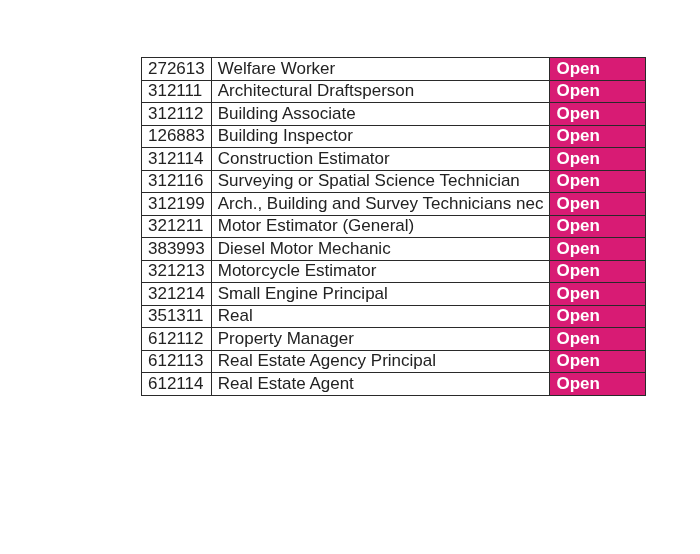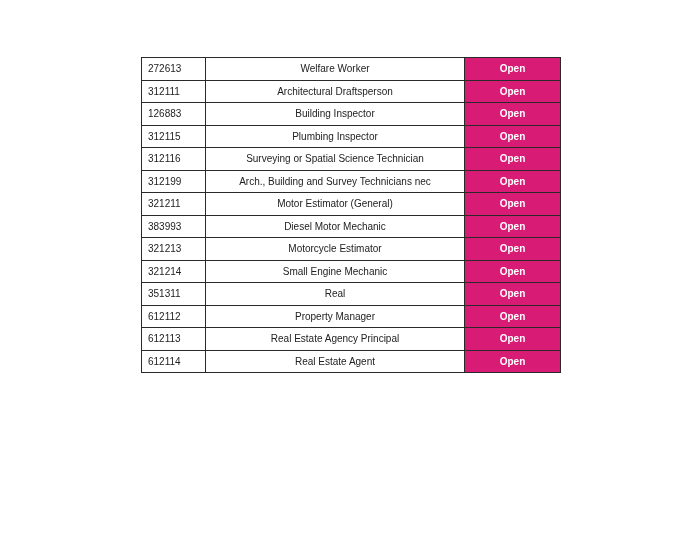--- a/index.html
+++ b/index.html
@@ -1,57 +1,62 @@
 <!DOCTYPE html>
 <html><head>
 <meta charset="utf-8">
 <style>
   html, body { margin: 0; padding: 0; background: #ffffff; }
   body { width: 700px; height: 554px; position: relative; overflow: hidden; }
   .occ-table {
     position: absolute; left: 141px; top: 57px;
     border-collapse: collapse;
     font-family: "Liberation Sans", sans-serif;
-    font-size: 10px; color: #222;
+    font-size: 17px; color: #222;
   }
   .occ-table td {
     border: 1px solid #2a2a2a;
     height: 22.5px; padding: 0 6px; box-sizing: border-box;
     white-space: nowrap;
   }
   .occ-table td.code { width: 64px; }
-  .occ-table td.title { width: 259px; text-align: center; }
+  .occ-table td.title { width: 259px; }
   .occ-table td.status {
-    width: 96px; text-align: center;
+    width: 96px; 
     background: #d81b74; color: #ffffff; font-weight: bold;
   }
 </style>
 </head>
 <body>
 
 <table class="occ-table">
   <tbody id="tbody">
       <tr>
         <td class="code">272613</td>
         <td class="title">Welfare Worker</td>
         <td class="status">Open</td>
       </tr>
       <tr>
         <td class="code">312111</td>
         <td class="title">Architectural Draftsperson</td>
         <td class="status">Open</td>
       </tr>
       <tr>
+        <td class="code">312112</td>
+        <td class="title">Building Associate</td>
+        <td class="status">Open</td>
+      </tr>
+      <tr>
         <td class="code">126883</td>
         <td class="title">Building Inspector</td>
         <td class="status">Open</td>
       </tr>
       <tr>
-        <td class="code">312115</td>
-        <td class="title">Plumbing Inspector</td>
+        <td class="code">312114</td>
+        <td class="title">Construction Estimator</td>
         <td class="status">Open</td>
       </tr>
       <tr>
         <td class="code">312116</td>
         <td class="title">Surveying or Spatial Science Technician</td>
         <td class="status">Open</td>
       </tr>
       <tr>
         <td class="code">312199</td>
         <td class="title">Arch., Building and Survey Technicians nec</td>
@@ -67,21 +72,21 @@
         <td class="title">Diesel Motor Mechanic</td>
         <td class="status">Open</td>
       </tr>
       <tr>
         <td class="code">321213</td>
         <td class="title">Motorcycle Estimator</td>
         <td class="status">Open</td>
       </tr>
       <tr>
         <td class="code">321214</td>
-        <td class="title">Small Engine Mechanic</td>
+        <td class="title">Small Engine Principal</td>
         <td class="status">Open</td>
       </tr>
       <tr>
         <td class="code">351311</td>
         <td class="title">Real</td>
         <td class="status">Open</td>
       </tr>
       <tr>
         <td class="code">612112</td>
         <td class="title">Property Manager</td>

